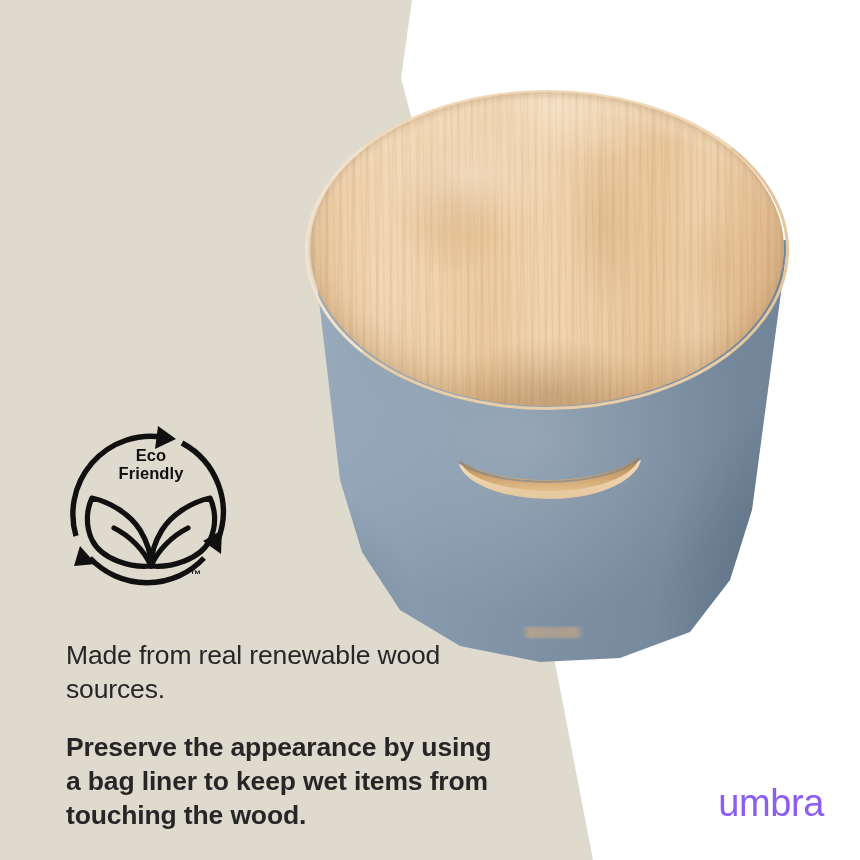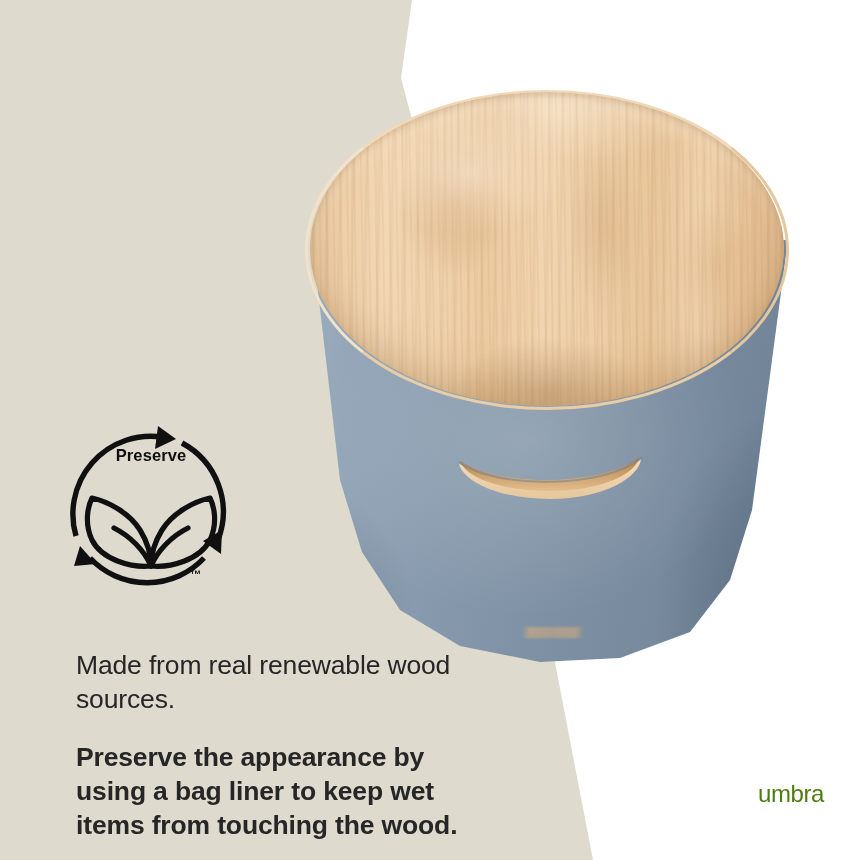--- a/index.html
+++ b/index.html
@@ -147,33 +147,33 @@
     font-size:16.5px;line-height:18px;letter-spacing:.1px;
   }
   .eco-tm{
     position:absolute;left:132px;top:150px;
     font-size:11px;font-weight:bold;color:#101010;
   }
 
   
   .copy{position:absolute;left:58px;top:630px;width:460px;}
   .copy p{
-    margin:18px;
+    margin:8px;
     color:#262626;
     font-size:26.5px;
     line-height:34px;
     letter-spacing:-.15px;
   }
   .copy p.second{margin-top:24px;font-weight:bold;}
 
   
   .umbra{
-    position:absolute;right:36px;bottom:54px;
-    font-size:24px;
-    color:#4d7c0f;
+    position:absolute;right:36px;bottom:38px;
+    font-size:38px;
+    color:#8b5cf6;
     letter-spacing:-.4px;
     line-height:1;
   }
 </style>
 </head>
 <body>
 
 <div id="stage">
 
   <div class="bg-white"></div>
@@ -238,21 +238,22 @@
         <path d="M93,148 C74,150 44,142 34,122 C26,105 30,88 34,80 C52,84 72,96 82,112 C90,125 93,138 93,148 Z"></path>
 
         <path d="M93,148 C112,150 142,142 152,122 C160,105 156,88 152,80 C134,84 114,96 104,112 C96,125 93,138 93,148 Z"></path>
 
         <path d="M93,148 C86,132 72,118 56,110"></path>
         <path d="M93,148 C100,132 114,118 130,110"></path>
       </g>
     </svg>
 
     <div class="eco-text">
-      <div>Preserve</div>
+      <div>Eco</div>
+      <div>Friendly</div>
     </div>
     <div class="eco-tm">™</div>
   </div>
 
   <div class="copy">
     <p>Made from real renewable wood sources.</p>
     <p class="second">Preserve the appearance by using a bag liner to keep wet items from touching the wood.</p>
   </div>
 
   <div class="umbra">umbra</div>

